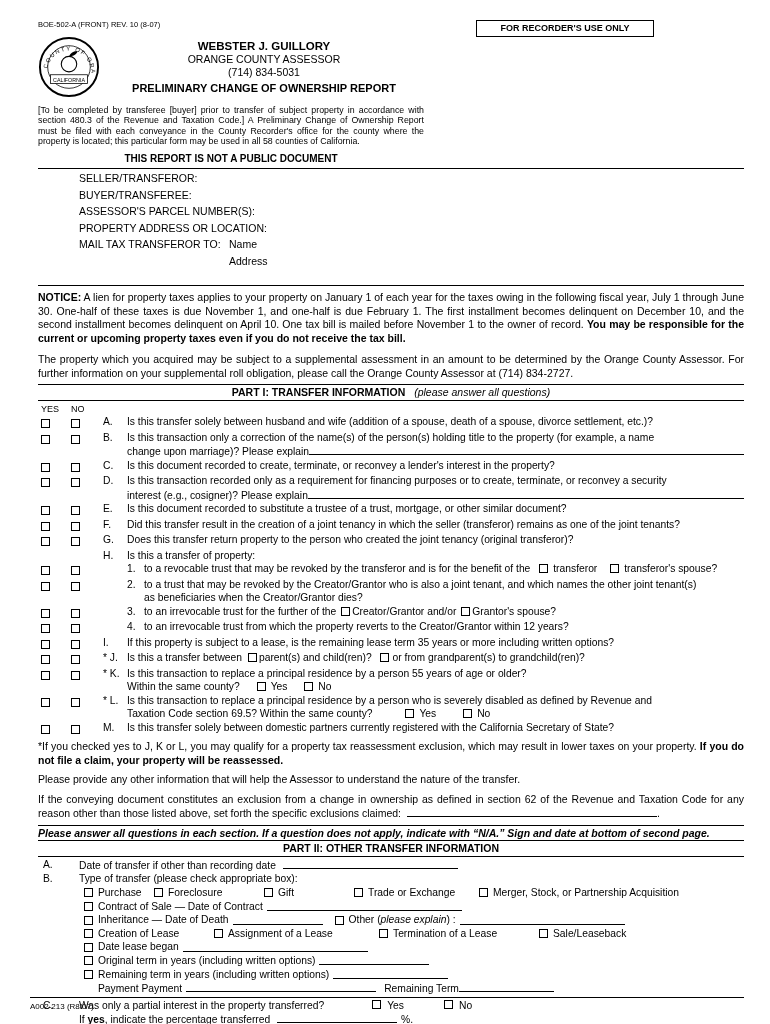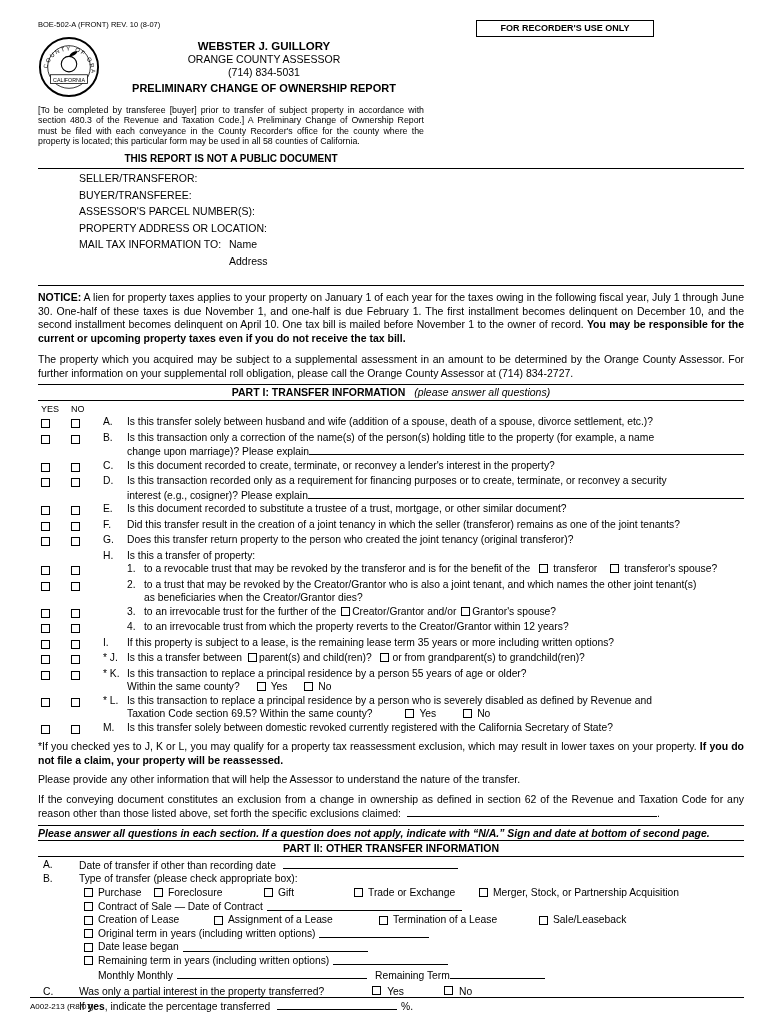--- a/index.html
+++ b/index.html
@@ -111,21 +111,21 @@
     </div>
     <div class="party-row">
       <span>ASSESSOR'S PARCEL NUMBER(S):</span>
       <span class="party-fill"></span>
     </div>
     <div class="party-row">
       <span>PROPERTY ADDRESS OR LOCATION:</span>
       <span class="party-fill"></span>
     </div>
     <div class="party-row">
-      <span class="mail-label">MAIL TAX INFORMATION TO:</span>
+      <span class="mail-label">MAIL TAX TRANSFEROR TO:</span>
       <span>Name</span>
       <span class="party-fill"></span>
     </div>
     <div class="party-row mail-indent">
       <span>Address</span>
       <span class="party-fill"></span>
     </div>
   </div>
   <div class="parties-gap"></div>
 
@@ -304,21 +304,21 @@
           <span class="cb" style="margin:0 5px 0 30px"></span><span>Yes</span>
           <span class="cb" style="margin:0 5px 0 24px"></span><span>No</span>
         </span>
       </span>
     </div>
 
     <div class="q-row">
       <span class="cbc"><span class="cb"></span></span>
       <span class="cbc"><span class="cb"></span></span>
       <span class="lt">M.</span>
-      <span class="tx">Is this transfer solely between domestic revoked currently registered with the California Secretary of State?</span>
+      <span class="tx">Is this transfer solely between domestic partners currently registered with the California Secretary of State?</span>
     </div>
   </div>
 
   <div class="para mt4">
     <span>*If you checked yes to J, K or L, you may qualify for a property tax reassessment exclusion, which may result in lower taxes on your property.</span>
     <span class="b">If you do not file a claim, your property will be reassessed.</span>
   </div>
 
   <div class="para mt6">Please provide any other information that will help the Assessor to understand the nature of the transfer.</div>
 
@@ -377,20 +377,35 @@
       <span></span>
       <span class="optrow">
         <span class="opt">
             <span class="cb"></span>
             <span class="ol">Contract of Sale — Date of Contract</span>
           </span>
         <span class="blank" style="width:195px;margin-left:4px"></span>
       </span>
     </div>
 
+    <div class="p2-row">
+      <span></span>
+      <span class="optrow">
+        <span class="opt">
+            <span class="cb"></span>
+            <span class="ol">Inheritance — Date of Death</span>
+          </span>
+        <span class="blank" style="width:90px;margin-left:4px"></span>
+        <span class="opt" style="margin-left:12px">
+            <span class="cb"></span>
+            <span class="ol"><span>Other (</span><span class="i">please explain</span><span>) :</span></span>
+          </span>
+        <span class="blank" style="width:165px;margin-left:4px"></span>
+      </span>
+    </div>
 
     <div class="p2-row">
       <span></span>
       <span class="optrow">
         <span class="opt" style="width:130px">
             <span class="cb"></span>
             <span class="ol">Creation of Lease</span>
           </span>
         <span class="opt" style="width:165px">
             <span class="cb"></span>
@@ -405,52 +420,52 @@
             <span class="ol">Sale/Leaseback</span>
           </span>
       </span>
     </div>
 
     <div class="p2-row">
       <span></span>
       <span class="optrow">
         <span class="opt">
             <span class="cb"></span>
+            <span class="ol">Date lease began</span>
+          </span>
+        <span class="blank" style="width:185px;margin-left:4px"></span>
+      </span>
+    </div>
+
+    <div class="p2-row">
+      <span></span>
+      <span class="optrow">
+        <span class="opt">
+            <span class="cb"></span>
             <span class="ol">Original term in years (including written options)</span>
           </span>
         <span class="blank" style="width:110px;margin-left:4px"></span>
       </span>
     </div>
 
     <div class="p2-row">
       <span></span>
       <span class="optrow">
         <span class="opt">
             <span class="cb"></span>
-            <span class="ol">Date lease began</span>
-          </span>
-        <span class="blank" style="width:185px;margin-left:4px"></span>
-      </span>
-    </div>
-
-    <div class="p2-row">
-      <span></span>
-      <span class="optrow">
-        <span class="opt">
-            <span class="cb"></span>
             <span class="ol">Remaining term in years (including written options)</span>
           </span>
         <span class="blank" style="width:115px;margin-left:4px"></span>
       </span>
     </div>
 
     <div class="p2-row">
       <span></span>
       <span class="optrow" style="padding-left:19px">
-        <span>Monthly Monthly</span>
+        <span>Payment Payment</span>
         <span class="blank" style="width:190px;margin-left:4px"></span>
         <span style="margin-left:8px">Remaining Term</span>
         <span class="blank" style="width:95px"></span>
       </span>
     </div>
 
     <div class="p2-row" style="margin-top:3px">
       <span>C.</span>
       <span class="optrow" style="padding-left:0">
         <span>Was only a partial interest in the property transferred?</span>

